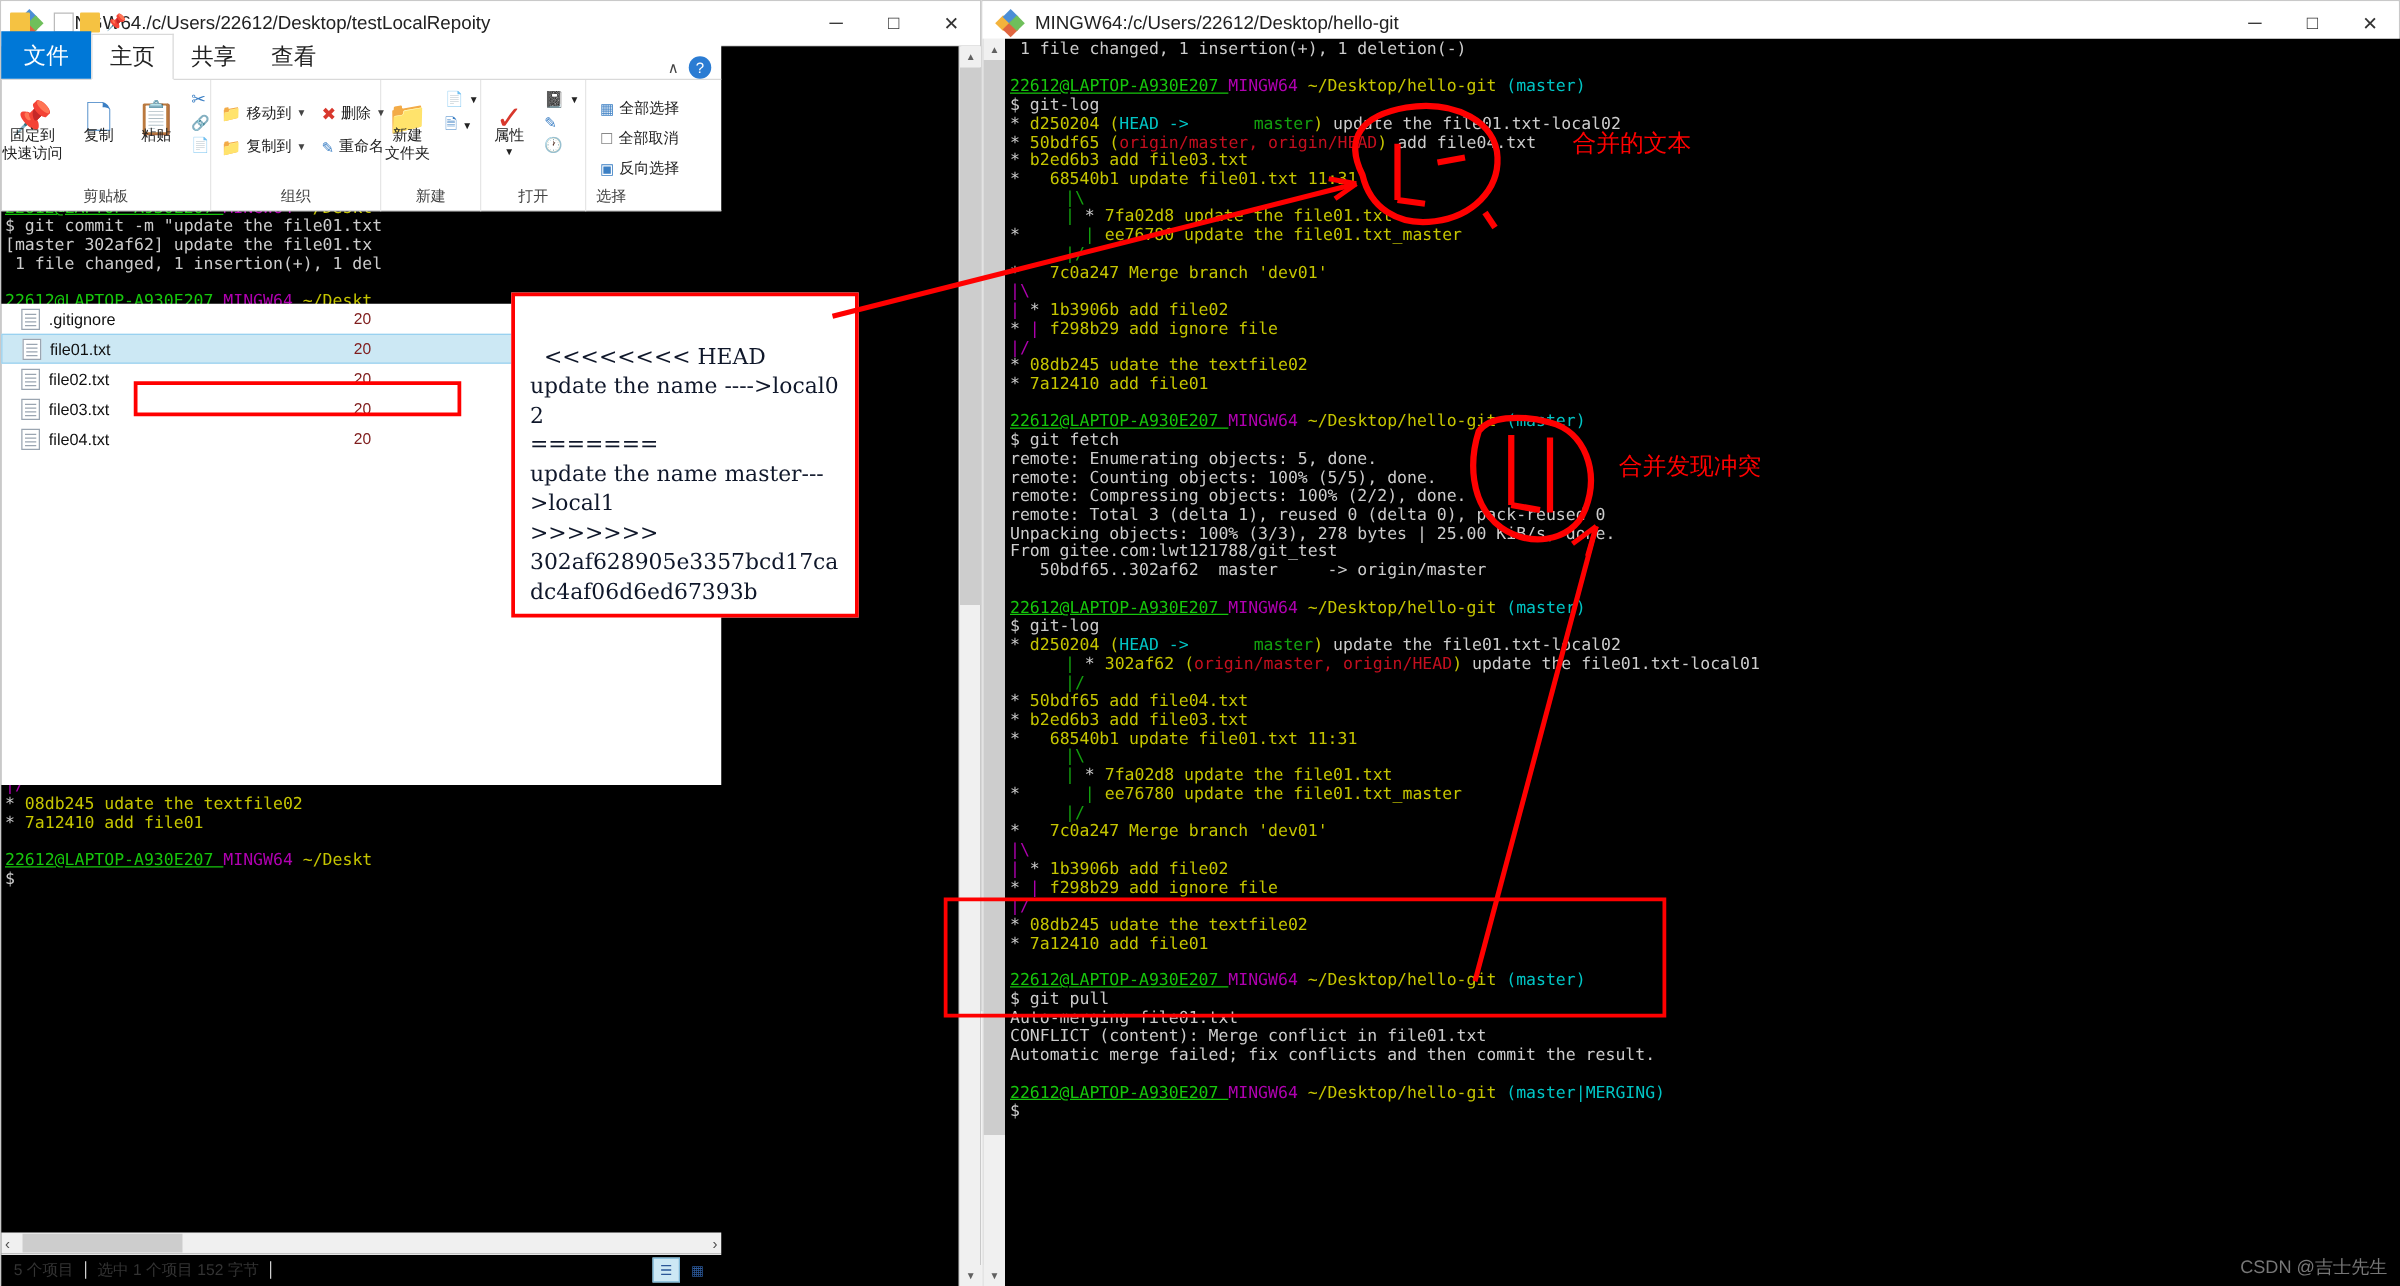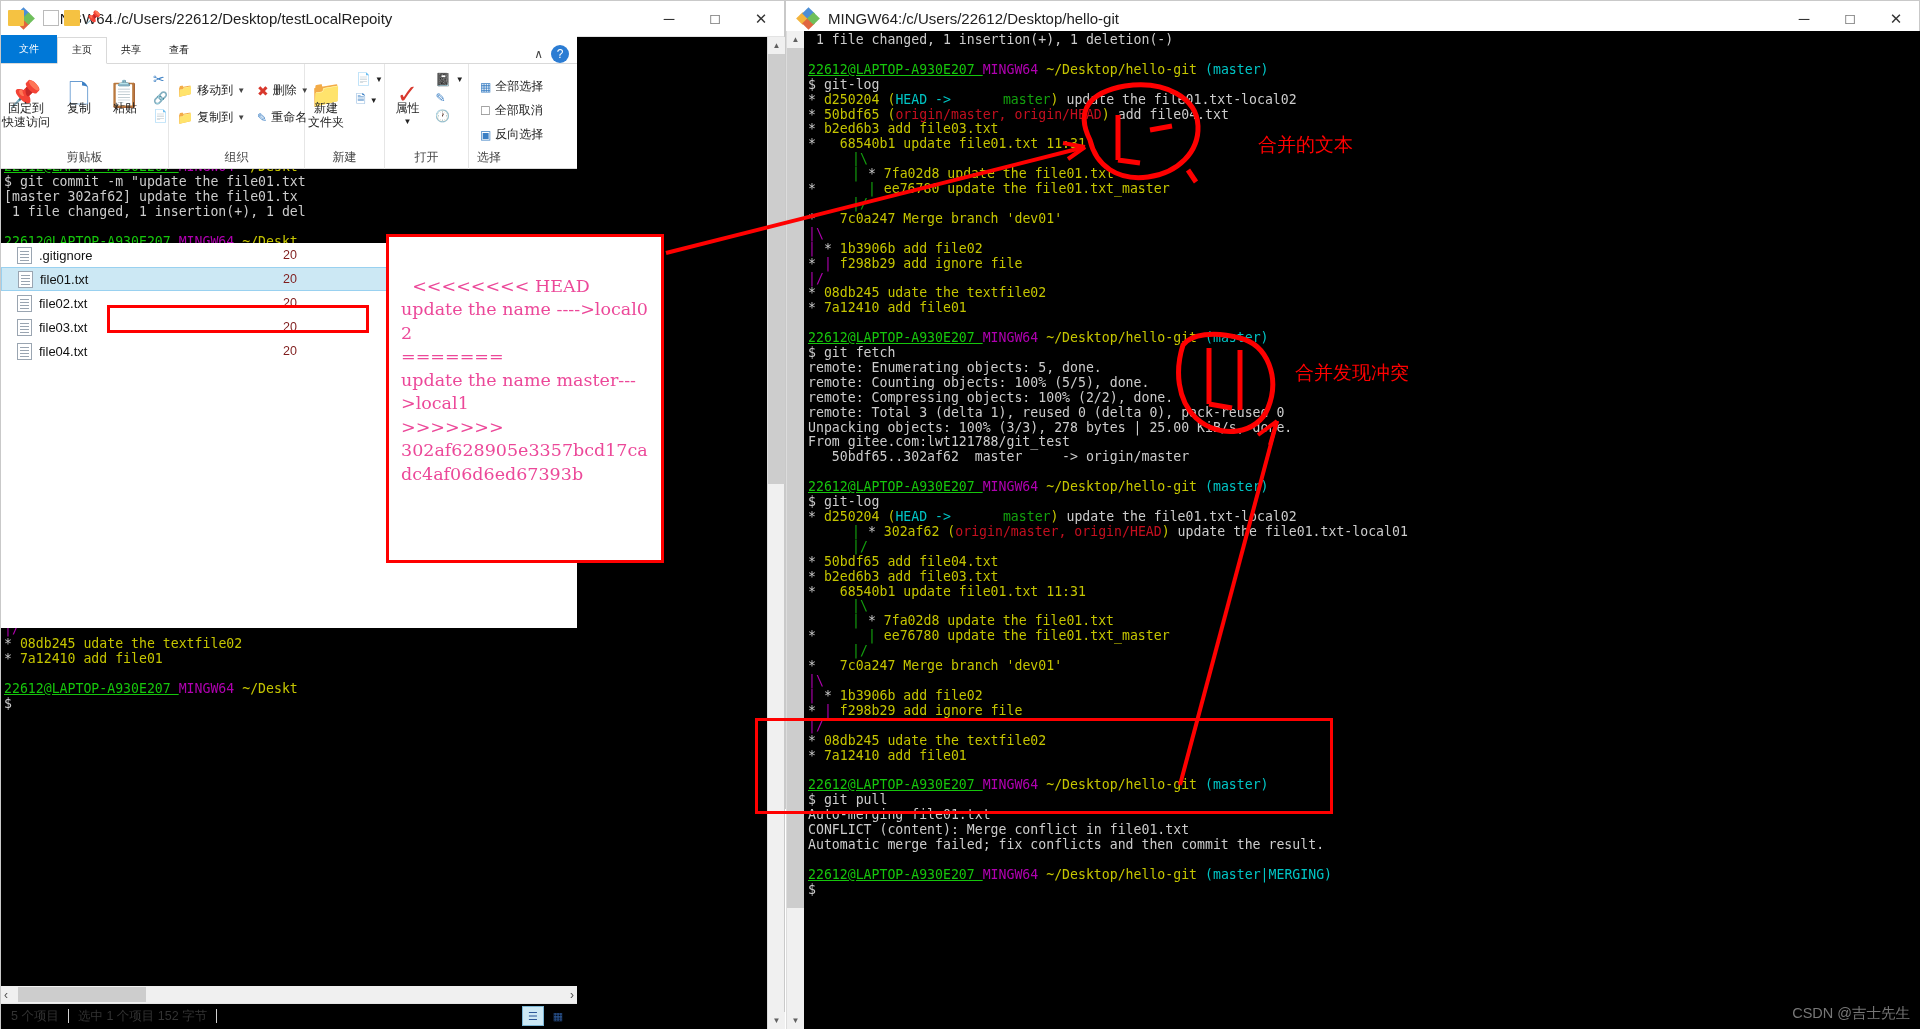--- a/index.html
+++ b/index.html
@@ -49,21 +49,21 @@
   #exp-title .qa { display:flex; align-items:center; gap:5px; padding-left:7px; }
   .qa-ico { width:16px; height:16px; display:inline-block; position:relative; }
   .sep-v { width:1px; height:16px; background:rgba(255,255,255,.45); margin:0 4px; }
   #exp-title .name { font-size:13.5px; margin-left:6px; }
   #exp-title .ctrls { margin-left:auto; display:flex; }
   #exp-title .ctrls div { width:46px; height:33px; display:flex;
      align-items:center; justify-content:center; font-size:14px; }
 
   .ribbon-tabs { height:30px; display:flex; align-items:flex-end;
      background:#fff; border-bottom:1px solid #d9d9d9; position:relative;}
-  .rtab { padding:5px 14px 6px; font-size:10px; color:#222; }
+  .rtab { padding:5px 14px 6px; font-size:18px; color:#222; }
   .rtab.file { background:#0078d7; color:#fff; padding:7px 18px 7px; }
   .rtab.active { border:1px solid #d9d9d9; border-bottom:1px solid #fff;
      margin-bottom:-1px; background:#fff; }
   .ribbon-right { margin-left:auto; display:flex; align-items:center;
      gap:8px; padding-right:8px; }
   .help-circle { width:18px; height:18px; border-radius:50%; background:#2b7cd3;
      color:#fff; font-size:12px; display:flex; align-items:center; justify-content:center; }
 
   .ribbon { height:105px; border-bottom:1px solid #d9d9d9; background:#fff;
      display:flex; font-size:12px; color:#222; position:relative; }
@@ -115,24 +115,24 @@
   .viewbtns { margin-left:auto; display:flex; gap:3px; padding-right:8px; }
   .vbtn { width:22px; height:20px; display:flex; align-items:center;
      justify-content:center; }
   .vbtn.active { background:#cce8f4; border:1px solid #7cb7d6; }
 
   
   .redbox { position:absolute; border:3px solid #ff0000; }
   .annot-text { position:absolute; color:#ff0000; font-size:19px;
      font-family:"DejaVu Sans","Liberation Sans",sans-serif; white-space:nowrap; }
 
-  #conflictbox { position:absolute; left:386px; top:234px; width:278px; height:329px;
+  #conflictbox { position:absolute; left:409px; top:234px; width:278px; height:260px;
      background:#ffffff; border:3px solid #ff0000; padding:14px 12px;
      font-family:"DejaVu Serif","Liberation Serif",serif; font-size:17.5px;
-     line-height:23.5px; color:#ec4899; white-space:pre-wrap; word-break:break-all;
+     line-height:23.5px; color:#0f172a; white-space:pre-wrap; word-break:break-all;
      overflow:hidden; }
 
   svg.overlay { position:absolute; left:0; top:0; width:1920px; height:1029px;
      pointer-events:none; }
 
   #csdn { position:absolute; right:10px; bottom:6px; font-size:14.5px; color:#777; }
 </style>
 </head>
 <body>
 <div id="root">
@@ -413,21 +413,21 @@
   <span>&lt;&lt;&lt;&lt;&lt;&lt;&lt;&lt; HEAD
 update the name ----&gt;local02
 =======
 update the name master---&gt;local1
 &gt;&gt;&gt;&gt;&gt;&gt;&gt;
 302af628905e3357bcd17cadc4af06d6ed67393b</span>
 </div>
 
 <div class="redbox" style="left:755px;top:718px;width:578px;height:96px;"></div>
 
-<div class="annot-text" style="left:1258px;top:132px;">合并的文本</div>
+<div class="annot-text" style="left:1258px;top:102px;">合并的文本</div>
 <div class="annot-text" style="left:1295px;top:360px;">合并发现冲突</div>
 
 <svg class="overlay" viewBox="0 0 1920 1029">
 
   <g stroke="#ff0000" stroke-width="4" fill="none">
     <line x1="666" y1="253" x2="1085" y2="147"></line>
     <path d="M1085,147 L1063,143 M1085,147 L1068,159" stroke-width="4"></path>
   </g>
 
   <g stroke="#ff0000" stroke-width="5" fill="none">

